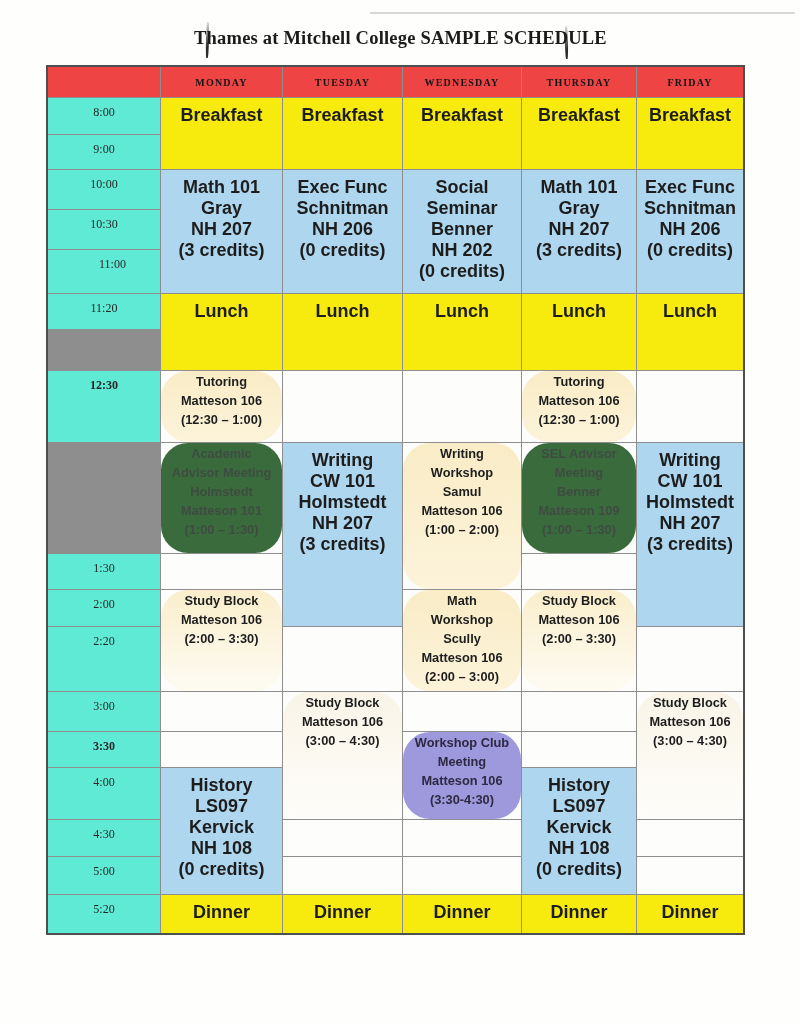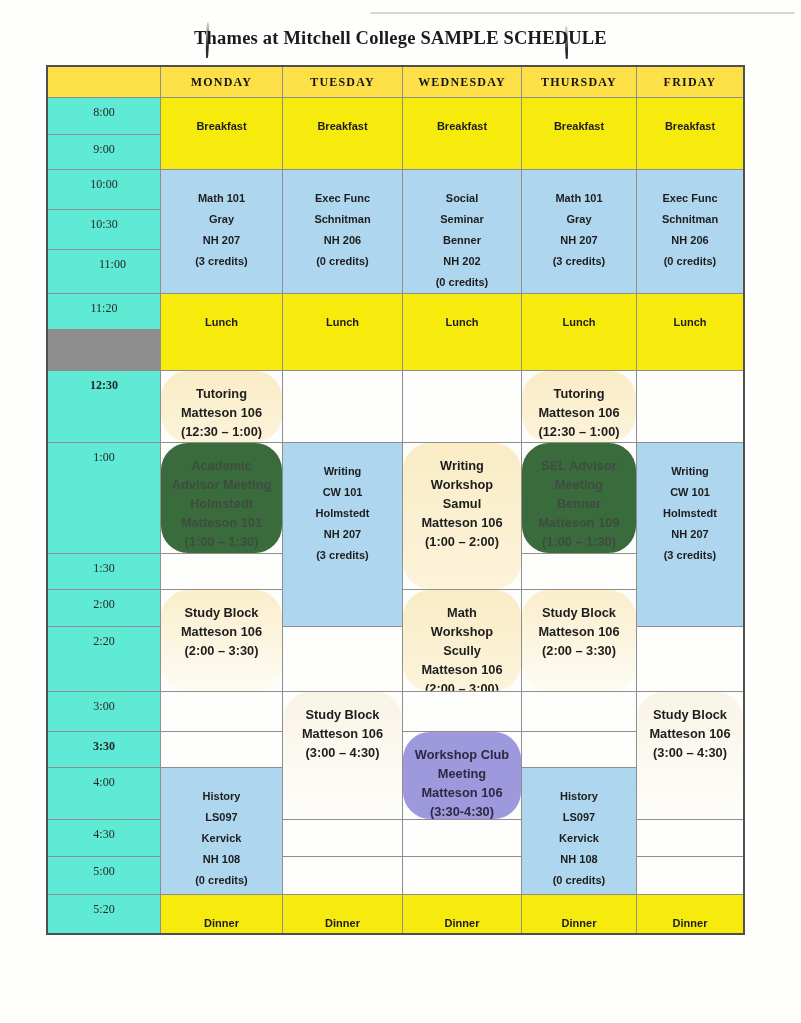--- a/index.html
+++ b/index.html
@@ -23,35 +23,35 @@
     letter-spacing:0.2px;
   }
   .schedule{
     position:absolute;left:46px;top:65px;
     display:grid;
     grid-template-columns:112px 121px 119px 118px 114px 106px;
     grid-template-rows:30px 36px 34px 39px 39px 43px 35px 40px 71px 110px 35px 36px 64px 39px 35px 51px 36px 37px 38px;
     gap:1px;background:#8e8e8e;border:2px solid #4f4f4f;
   }
   .head-cell{
-    background:#fde047;display:flex;align-items:center;justify-content:center;
-    font-family:"Liberation Serif", serif;font-weight:bold;font-size:12px;color:#141414;
+    background:#ef4444;display:flex;align-items:center;justify-content:center;
+    font-family:"Liberation Serif", serif;font-weight:bold;font-size:10px;color:#141414;
     letter-spacing:1.2px;
   }
   .time-cell{
     background:#5eead4;text-align:center;padding-top:7px;box-sizing:border-box;
     font-family:"Liberation Serif", serif;font-size:12px;color:#262626;
   }
   .cell{background:#fdfdfc;}
   .event{
     text-align:center;font-weight:bold;color:#1d1d1d;box-sizing:border-box;
     overflow:hidden;
   }
-  .sz-lg{font-size:11px;line-height:21px;padding-top:18px;}
-  .sz-sm{font-size:12.8px;line-height:19px;padding-top:13px;border-radius:27px;}
+  .sz-lg{font-size:18px;line-height:21px;padding-top:7px;}
+  .sz-sm{font-size:12.8px;line-height:19px;padding-top:1px;border-radius:27px;}
   .c-yellow{background:#f7eb0e;}
   .c-blue{background:#aed6ee;}
   .c-cream{background:linear-gradient(180deg,#f9ecc6 0%,#fcf3da 100%);}
   .c-cream_fade{background:linear-gradient(180deg,#faeecb 0%,#fdfaf0 90%);}
   .c-pale{background:linear-gradient(180deg,#f9f4e7 0%,#fefdfa 100%);}
   .c-green{background:#396b3c;color:#3f4c41;}
   .c-purple{background:#9e98dc;color:#2d2943;}
 </style>
 </head>
 <body>
@@ -109,21 +109,20 @@
     <div class="cell" style="grid-area: 8 / 3;"></div>
     <div class="cell" style="grid-area: 8 / 4;"></div>
     <div class="cell" style="grid-area: 8 / 5;"></div>
     <div class="cell" style="grid-area: 8 / 6;"></div>
     <div class="time-cell" style="grid-area: 9 / 1; font-weight: bold;">12:30</div>
     <div class="cell" style="grid-area: 9 / 2;"></div>
     <div class="cell" style="grid-area: 9 / 3;"></div>
     <div class="cell" style="grid-area: 9 / 4;"></div>
     <div class="cell" style="grid-area: 9 / 5;"></div>
     <div class="cell" style="grid-area: 9 / 6;"></div>
-    <div class="time-cell" style="grid-area: 10 / 1;">1:00</div>
     <div class="cell" style="grid-area: 10 / 2;"></div>
     <div class="cell" style="grid-area: 10 / 3;"></div>
     <div class="cell" style="grid-area: 10 / 4;"></div>
     <div class="cell" style="grid-area: 10 / 5;"></div>
     <div class="cell" style="grid-area: 10 / 6;"></div>
     <div class="time-cell" style="grid-area: 11 / 1;">1:30</div>
     <div class="cell" style="grid-area: 11 / 2;"></div>
     <div class="cell" style="grid-area: 11 / 3;"></div>
     <div class="cell" style="grid-area: 11 / 4;"></div>
     <div class="cell" style="grid-area: 11 / 5;"></div>

